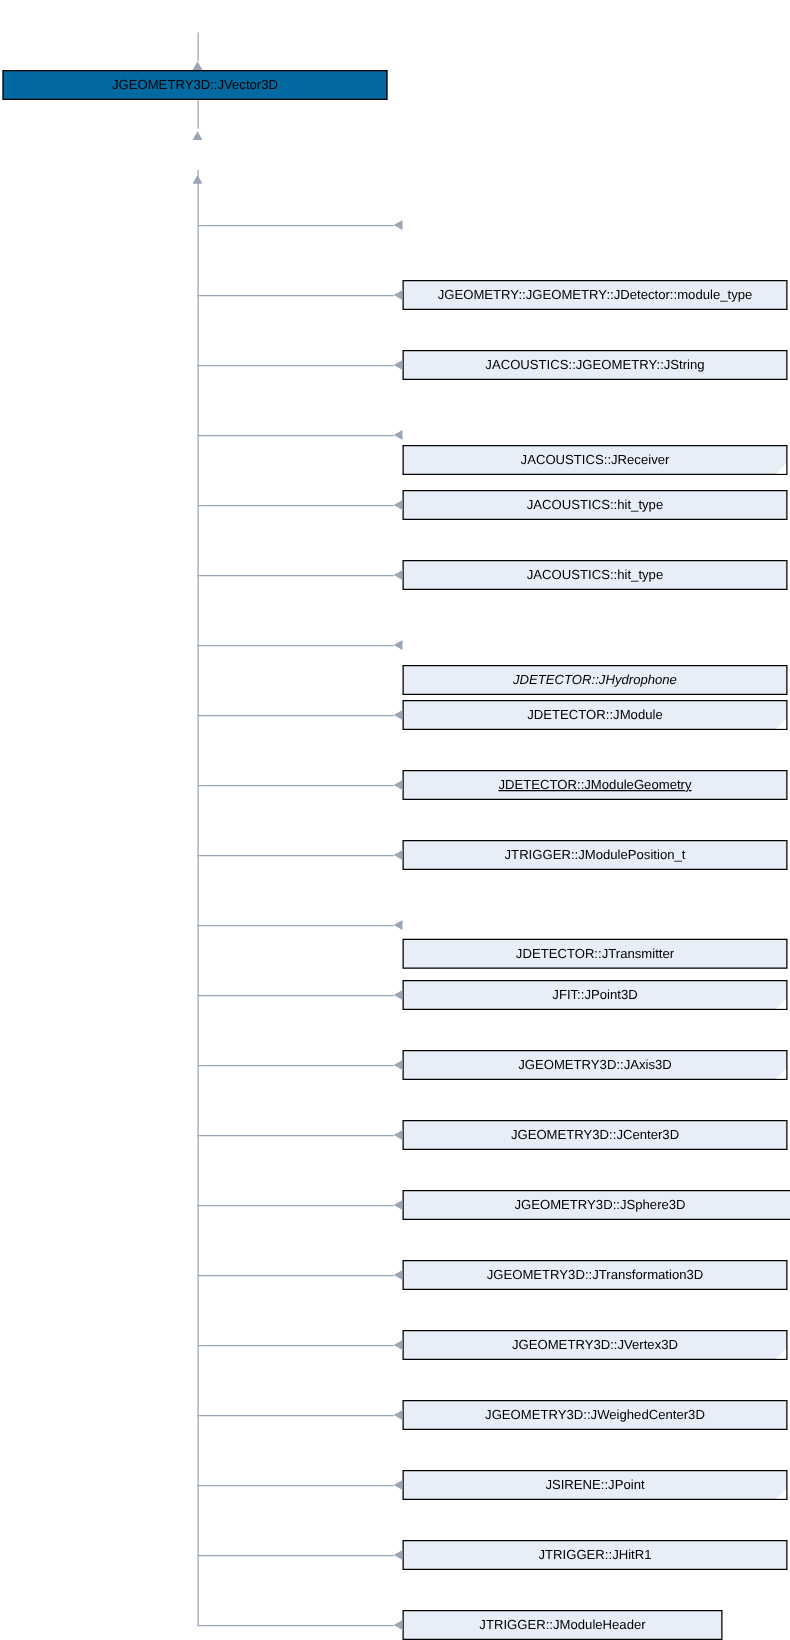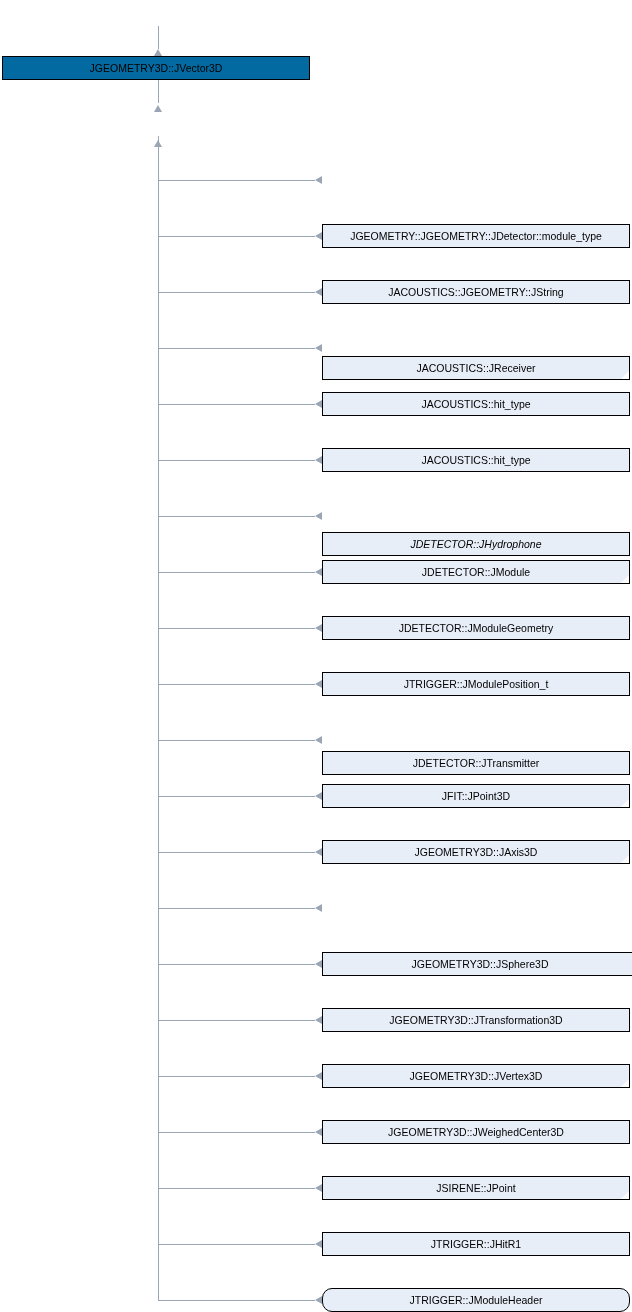--- a/index.html
+++ b/index.html
@@ -117,21 +117,21 @@
     <div class="node" style="left: 322px; top: 532px; width: 308px; height: 24px; font-style: italic;">
       <span>JDETECTOR::JHydrophone</span>
     </div>
     <div class="edge h" style="left: 158px; top: 516px; width: 157px;"></div>
     <div class="arrow-left" style="left: 315px; top: 512px;"></div>
     <div class="node corner" style="left: 322px; top: 560px; width: 308px; height: 24px; text-align: right;">
       <span>JDETECTOR::JModule</span>
     </div>
     <div class="edge h" style="left: 158px; top: 572px; width: 157px;"></div>
     <div class="arrow-left" style="left: 315px; top: 568px;"></div>
-    <div class="node" style="left: 322px; top: 616px; width: 308px; height: 24px;">
+    <div class="node" style="left: 322px; top: 616px; width: 308px; height: 24px; text-decoration: underline;">
       <span>JDETECTOR::JModuleGeometry</span>
     </div>
     <div class="edge h" style="left: 158px; top: 628px; width: 157px;"></div>
     <div class="arrow-left" style="left: 315px; top: 624px;"></div>
     <div class="node" style="left: 322px; top: 672px; width: 308px; height: 24px;">
       <span>JTRIGGER::JModulePosition_t</span>
     </div>
     <div class="edge h" style="left: 158px; top: 684px; width: 157px;"></div>
     <div class="arrow-left" style="left: 315px; top: 680px;"></div>
     <div class="node" style="left: 322px; top: 728px; width: 308px; height: 24px; margin-top: 23px;">
@@ -142,20 +142,23 @@
     <div class="node corner" style="left: 322px; top: 784px; width: 308px; height: 24px;">
       <span>JFIT::JPoint3D</span>
     </div>
     <div class="edge h" style="left: 158px; top: 796px; width: 157px;"></div>
     <div class="arrow-left" style="left: 315px; top: 792px;"></div>
     <div class="node corner" style="left: 322px; top: 840px; width: 308px; height: 24px;">
       <span>JGEOMETRY3D::JAxis3D</span>
     </div>
     <div class="edge h" style="left: 158px; top: 852px; width: 157px;"></div>
     <div class="arrow-left" style="left: 315px; top: 848px;"></div>
+    <div class="node" style="left: 322px; top: 896px; width: 308px; height: 24px;">
+      <span>JGEOMETRY3D::JCenter3D</span>
+    </div>
     <div class="edge h" style="left: 158px; top: 908px; width: 157px;"></div>
     <div class="arrow-left" style="left: 315px; top: 904px;"></div>
     <div class="node" style="left: 322px; top: 952px; width: 316px; height: 24px;">
       <span>JGEOMETRY3D::JSphere3D</span>
     </div>
     <div class="edge h" style="left: 158px; top: 964px; width: 157px;"></div>
     <div class="arrow-left" style="left: 315px; top: 960px;"></div>
     <div class="node" style="left: 322px; top: 1008px; width: 308px; height: 24px; text-align: center;">
       <span>JGEOMETRY3D::JTransformation3D</span>
     </div>
@@ -174,18 +177,18 @@
     <div class="node corner" style="left: 322px; top: 1176px; width: 308px; height: 24px;">
       <span>JSIRENE::JPoint</span>
     </div>
     <div class="edge h" style="left: 158px; top: 1188px; width: 157px;"></div>
     <div class="arrow-left" style="left: 315px; top: 1184px;"></div>
     <div class="node" style="left: 322px; top: 1232px; width: 308px; height: 24px;">
       <span>JTRIGGER::JHitR1</span>
     </div>
     <div class="edge h" style="left: 158px; top: 1244px; width: 157px;"></div>
     <div class="arrow-left" style="left: 315px; top: 1240px;"></div>
-    <div class="node" style="left: 322px; top: 1288px; width: 308px; height: 24px; border-radius: 10px;">
+    <div class="node" style="left: 322px; top: 1288px; width: 256px; height: 24px;">
       <span>JTRIGGER::JModuleHeader</span>
     </div>
     <div class="edge h" style="left: 158px; top: 1300px; width: 157px;"></div>
     <div class="arrow-left" style="left: 315px; top: 1296px;"></div>
   </div>
 
 </body></html>

